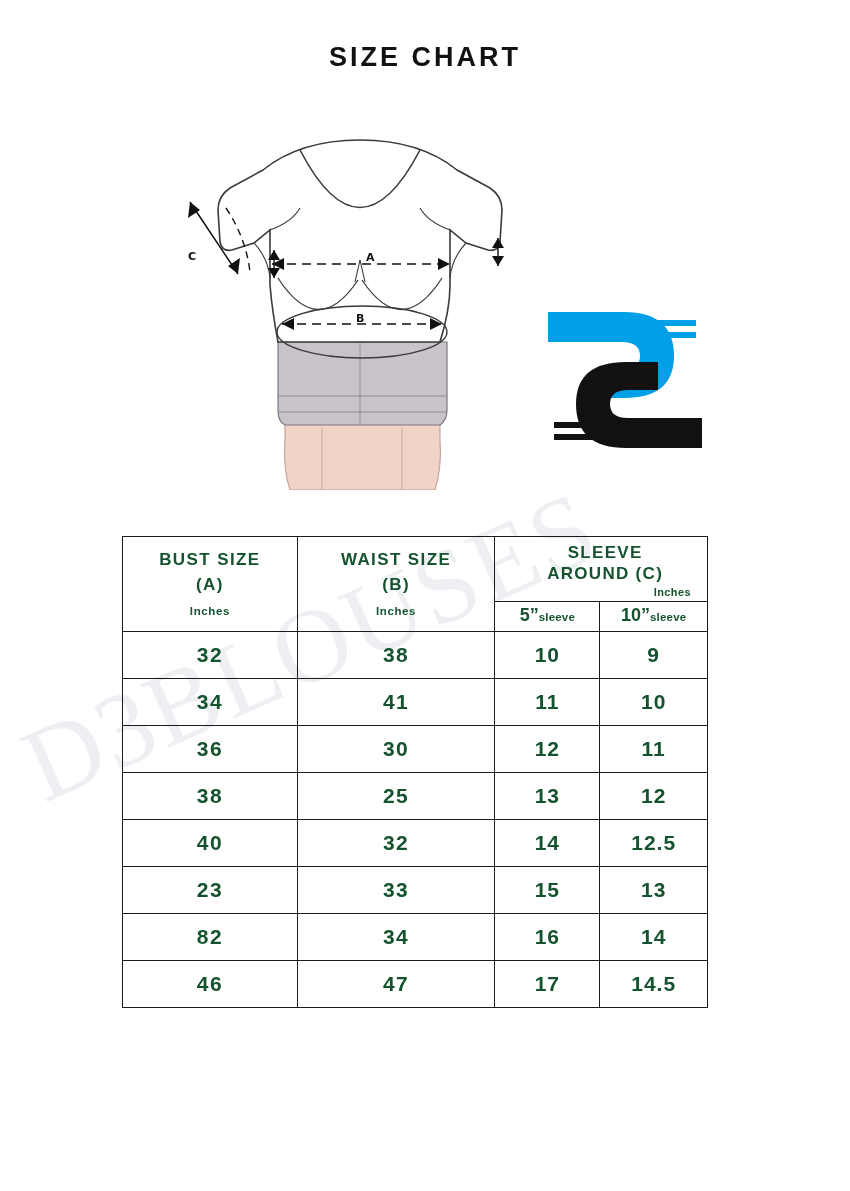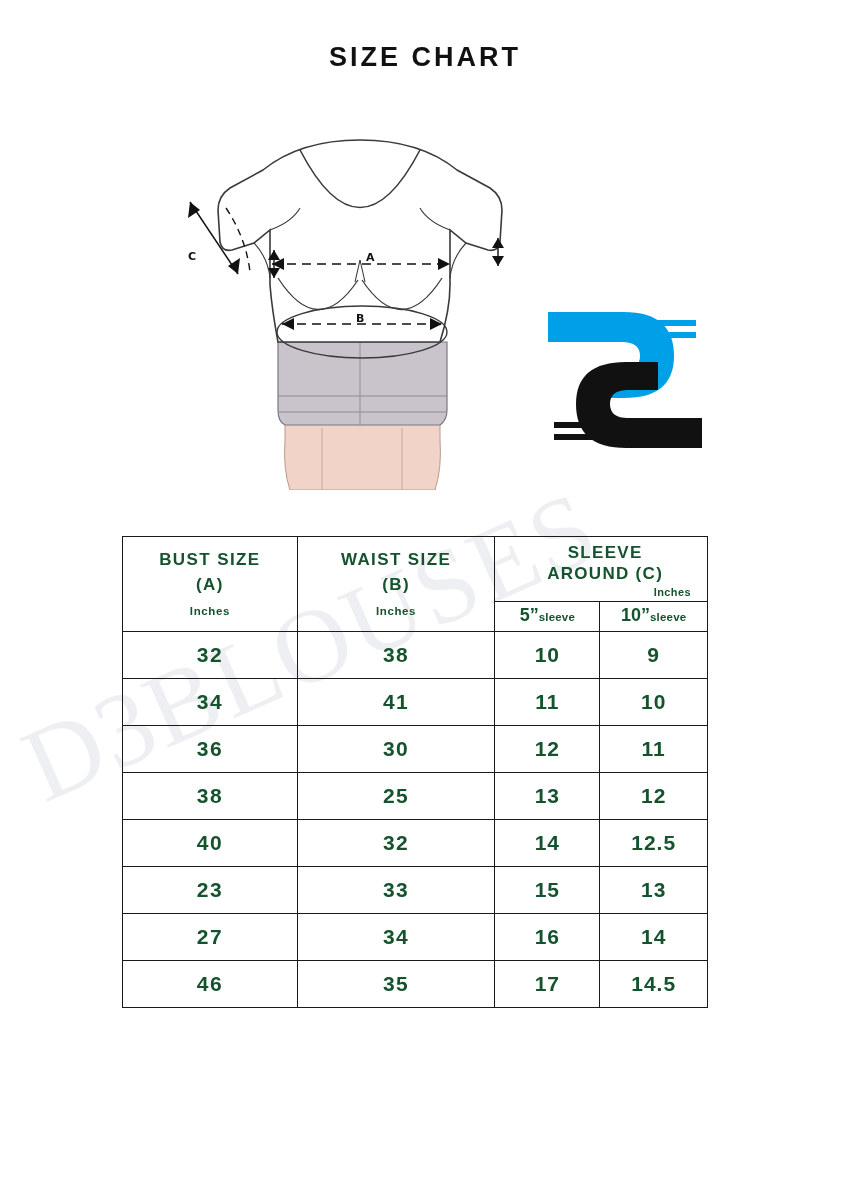--- a/index.html
+++ b/index.html
@@ -305,27 +305,27 @@
         <td class="cell-val narrow">14</td>
         <td class="cell-val narrow">12.5</td>
       </tr>
       <tr>
         <td class="cell-val">23</td>
         <td class="cell-val">33</td>
         <td class="cell-val narrow">15</td>
         <td class="cell-val narrow">13</td>
       </tr>
       <tr>
-        <td class="cell-val">27</td>
+        <td class="cell-val">82</td>
         <td class="cell-val">34</td>
         <td class="cell-val narrow">16</td>
         <td class="cell-val narrow">14</td>
       </tr>
       <tr>
         <td class="cell-val">46</td>
-        <td class="cell-val">35</td>
+        <td class="cell-val">47</td>
         <td class="cell-val narrow">17</td>
         <td class="cell-val narrow">14.5</td>
       </tr>
     </tbody>
   </table>
 
 </div>
 
 </body></html>

